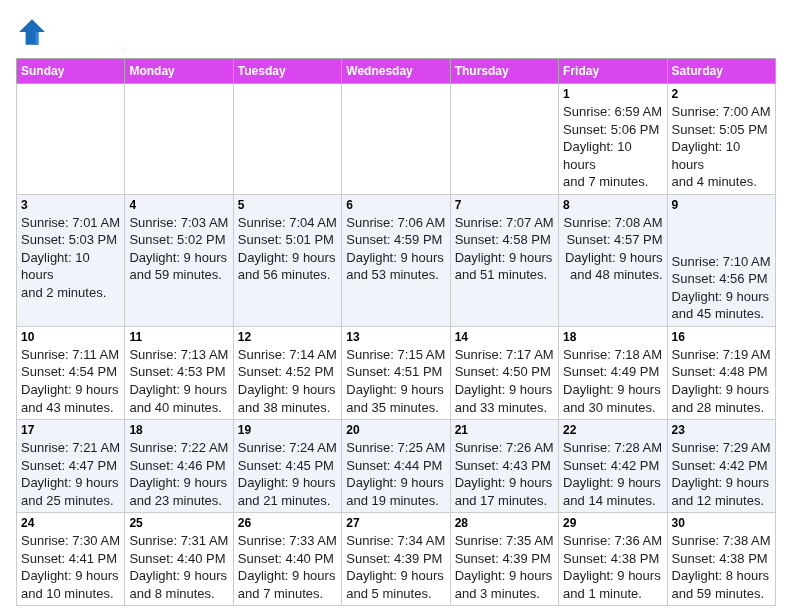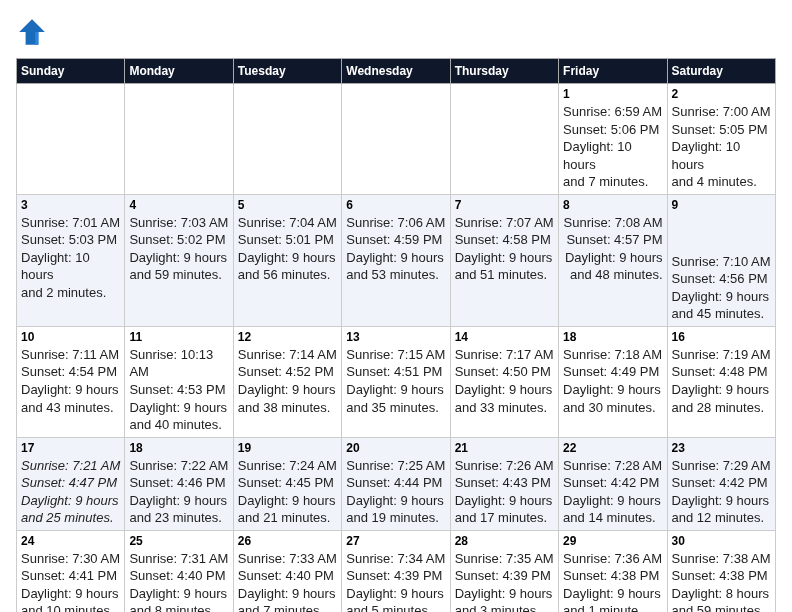--- a/index.html
+++ b/index.html
@@ -52,21 +52,21 @@
       font-size: 15px;
       color: #444;
     }
     .calendar {
       width: 100%;
       border-collapse: collapse;
       flex: 1;
       font-size: 10.5px;
     }
     .calendar th {
-      background: #0f172a;
+      background: #d946ef;
       color: #fff;
       padding: 5px 4px;
       text-align: left;
       font-size: 12px;
       font-weight: bold;
       border: 1px solid #aaa;
     }
     .calendar td {
       border: 1px solid #ccc;
       vertical-align: top;
@@ -205,21 +205,21 @@
         <tr>
           <td>
             <span class="day-number">10</span>
             <div class="day-info" style="white-space: pre-line;">Sunrise: 7:11 AM
 Sunset: 4:54 PM
 Daylight: 9 hours
 and 43 minutes.</div>
           </td>
           <td>
             <span class="day-number">11</span>
-            <div class="day-info" style="white-space: pre-line;">Sunrise: 10:13 AM
+            <div class="day-info" style="white-space: pre-line;">Sunrise: 7:13 AM
 Sunset: 4:53 PM
 Daylight: 9 hours
 and 40 minutes.</div>
           </td>
           <td>
             <span class="day-number">12</span>
             <div class="day-info" style="white-space: pre-line;">Sunrise: 7:14 AM
 Sunset: 4:52 PM
 Daylight: 9 hours
 and 38 minutes.</div>
@@ -249,21 +249,21 @@
             <span class="day-number">16</span>
             <div class="day-info" style="white-space: pre-line;">Sunrise: 7:19 AM
 Sunset: 4:48 PM
 Daylight: 9 hours
 and 28 minutes.</div>
           </td>
         </tr>
         <tr>
           <td>
             <span class="day-number">17</span>
-            <div class="day-info" style="white-space: pre-line; font-style: italic;">Sunrise: 7:21 AM
+            <div class="day-info" style="white-space: pre-line;">Sunrise: 7:21 AM
 Sunset: 4:47 PM
 Daylight: 9 hours
 and 25 minutes.</div>
           </td>
           <td>
             <span class="day-number">18</span>
             <div class="day-info" style="white-space: pre-line;">Sunrise: 7:22 AM
 Sunset: 4:46 PM
 Daylight: 9 hours
 and 23 minutes.</div>

